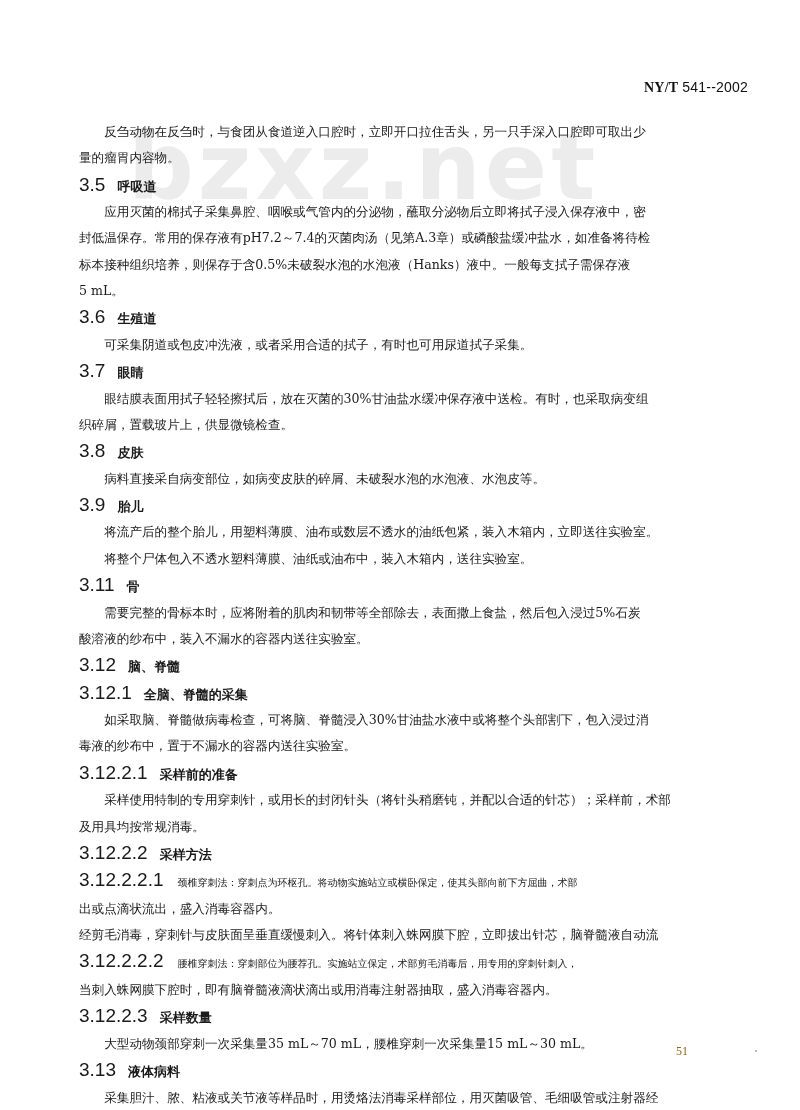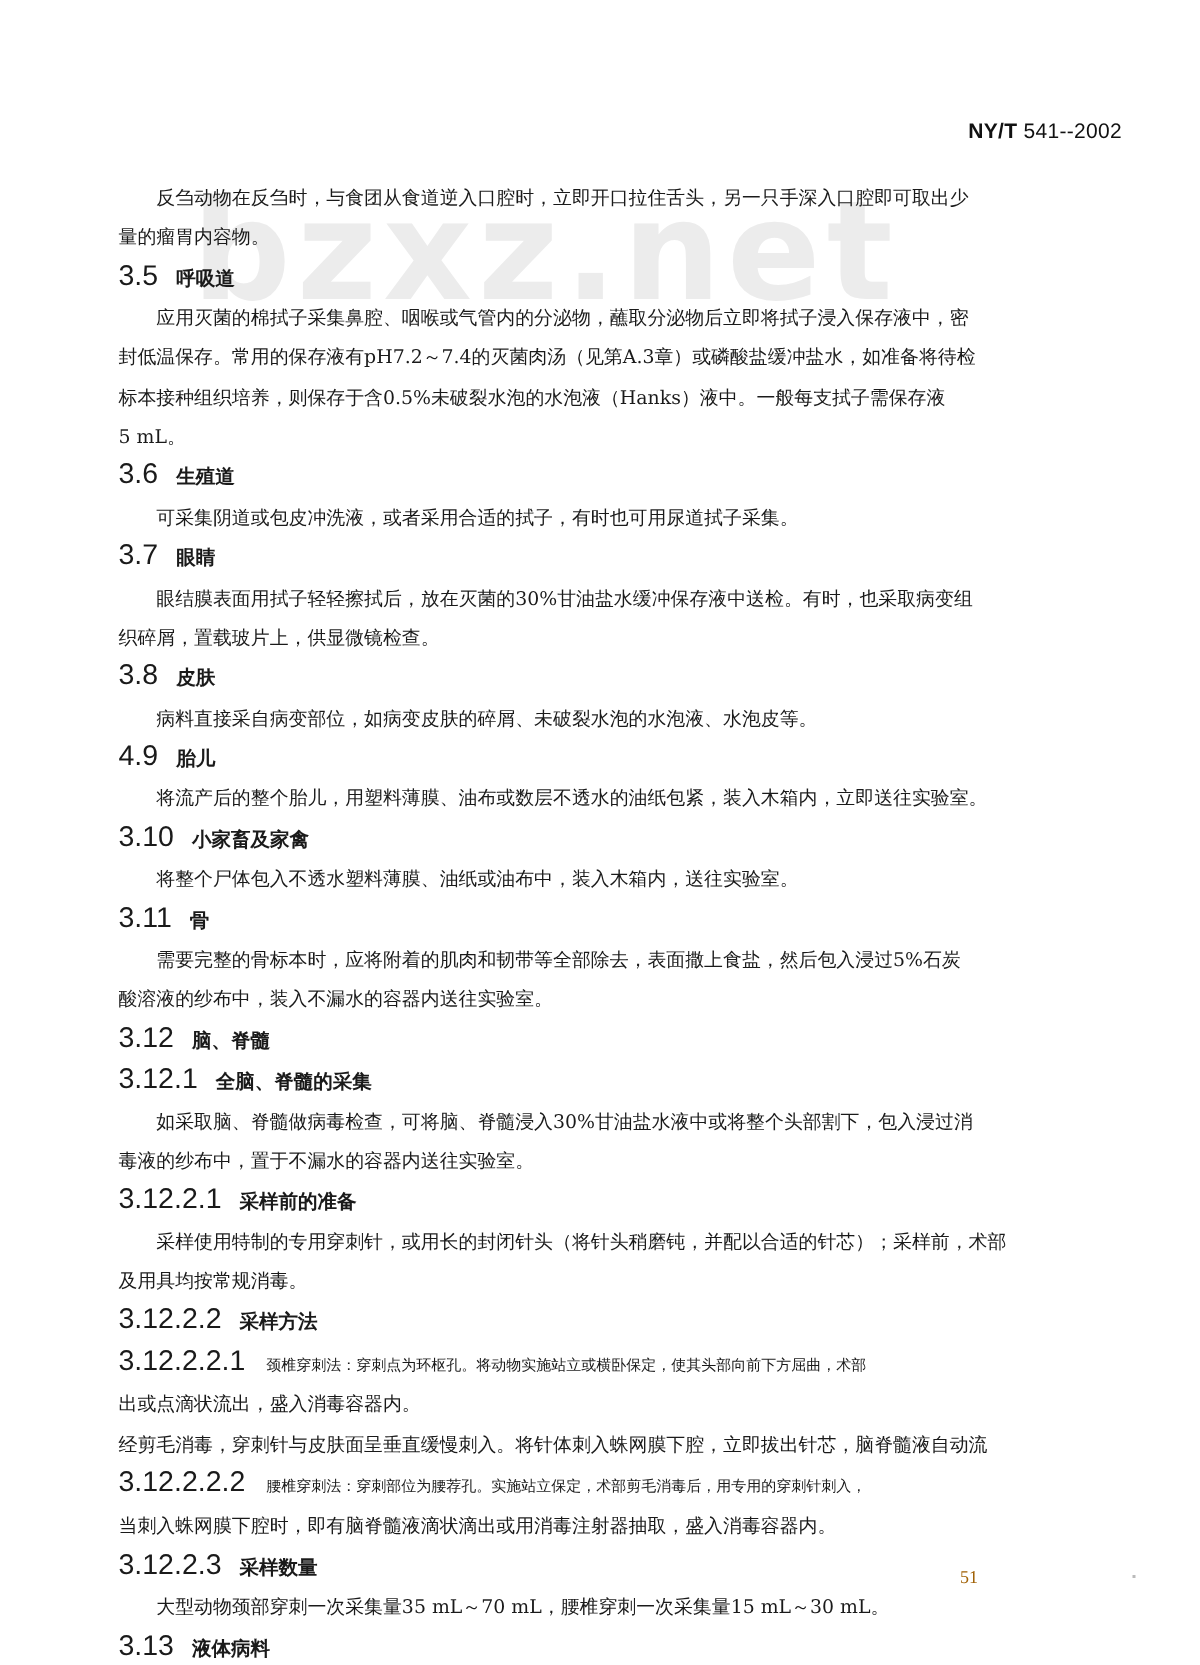--- a/index.html
+++ b/index.html
@@ -7,21 +7,21 @@
     width: 800px; height: 1110px; position: relative; overflow: hidden;
     font-family: "DejaVu Serif", "Liberation Serif", serif;
     color: #1a1a1a;
   }
   .page { position: absolute; left: 0; top: 0; width: 800px; height: 1110px; }
   .header-code {
     position: absolute; top: 79px; right: 52px;
     font-family: "Liberation Sans", sans-serif; font-size: 14px; color: #111;
     letter-spacing: 0.2px;
   }
-  .header-code b { font-family: Liberation Sans, sans-serif; font-weight: bold; margin-top: 10px; }
+  .header-code b { font-family: Liberation Serif, serif; font-weight: bold; margin-top: 10px; }
   .watermark {
     position: absolute; left: 128px; top: 118px; width: 440px; height: 100px;
     font-family: "DejaVu Sans", sans-serif; font-weight: bold;
     font-size: 92px; line-height: 100px; color: #ececec; letter-spacing: 4px;
     z-index: 0; user-select: none;
   }
   .content {
     position: absolute; left: 79px; top: 119px; width: 677px; z-index: 1;
     font-size: 12.6px; line-height: 26.3px;
   }
@@ -30,21 +30,21 @@
   .h {
     font-family: "DejaVu Sans", "Liberation Sans", sans-serif;
     font-size: 13px; margin: 0; line-height: 25.5px;
   }
   .h .num { font-family: "Liberation Sans", sans-serif; font-weight: normal; font-size: 19px; display: inline-block; margin-right: 12px; }
   .h .title { font-weight: bold; }
   .h.inline { display: block; }
   .h.inline .num { margin-right: 14px; }
   .h.inline .body { font-family: "DejaVu Serif", "Liberation Serif", serif; font-weight: normal; font-size: 10px; }
   .page-number {
-    position: absolute; left: 640px; top: 1044px;
+    position: absolute; left: 676px; top: 1044px;
     font-family: "Liberation Serif", serif; font-size: 12px; color: #a16207;
   }
   .corner-dot {
     position: absolute; left: 755px; top: 1050px; width: 2px; height: 2px; background: #bbb;
   }
 </style>
 </head>
 <body>
 
 <div class="page">
@@ -61,23 +61,22 @@
       <p class="flush">封低温保存。常用的保存液有pH7.2～7.4的灭菌肉汤（见第A.3章）或磷酸盐缓冲盐水，如准备将待检</p>
       <p class="flush">标本接种组织培养，则保存于含0.5%未破裂水泡的水泡液（Hanks）液中。一般每支拭子需保存液</p>
       <p class="flush">5 mL。</p>
       <div class="h"><span class="num">3.6</span><span class="title">生殖道</span></div>
       <p>可采集阴道或包皮冲洗液，或者采用合适的拭子，有时也可用尿道拭子采集。</p>
       <div class="h"><span class="num">3.7</span><span class="title">眼睛</span></div>
       <p>眼结膜表面用拭子轻轻擦拭后，放在灭菌的30%甘油盐水缓冲保存液中送检。有时，也采取病变组</p>
       <p class="flush">织碎屑，置载玻片上，供显微镜检查。</p>
       <div class="h"><span class="num">3.8</span><span class="title">皮肤</span></div>
       <p>病料直接采自病变部位，如病变皮肤的碎屑、未破裂水泡的水泡液、水泡皮等。</p>
-      <div class="h"><span class="num">4.9</span><span class="title">胎儿</span></div>
+      <div class="h"><span class="num">3.9</span><span class="title">胎儿</span></div>
       <p>将流产后的整个胎儿，用塑料薄膜、油布或数层不透水的油纸包紧，装入木箱内，立即送往实验室。</p>
-      <div class="h"><span class="num">3.10</span><span class="title">小家畜及家禽</span></div>
       <p>将整个尸体包入不透水塑料薄膜、油纸或油布中，装入木箱内，送往实验室。</p>
       <div class="h"><span class="num">3.11</span><span class="title">骨</span></div>
       <p>需要完整的骨标本时，应将附着的肌肉和韧带等全部除去，表面撒上食盐，然后包入浸过5%石炭</p>
       <p class="flush">酸溶液的纱布中，装入不漏水的容器内送往实验室。</p>
       <div class="h"><span class="num">3.12</span><span class="title">脑、脊髓</span></div>
       <div class="h"><span class="num">3.12.1</span><span class="title">全脑、脊髓的采集</span></div>
       <p>如采取脑、脊髓做病毒检查，可将脑、脊髓浸入30%甘油盐水液中或将整个头部割下，包入浸过消</p>
       <p class="flush">毒液的纱布中，置于不漏水的容器内送往实验室。</p>
       <div class="h"><span class="num">3.12.2.1</span><span class="title">采样前的准备</span></div>
       <p>采样使用特制的专用穿刺针，或用长的封闭针头（将针头稍磨钝，并配以合适的针芯）；采样前，术部</p>

